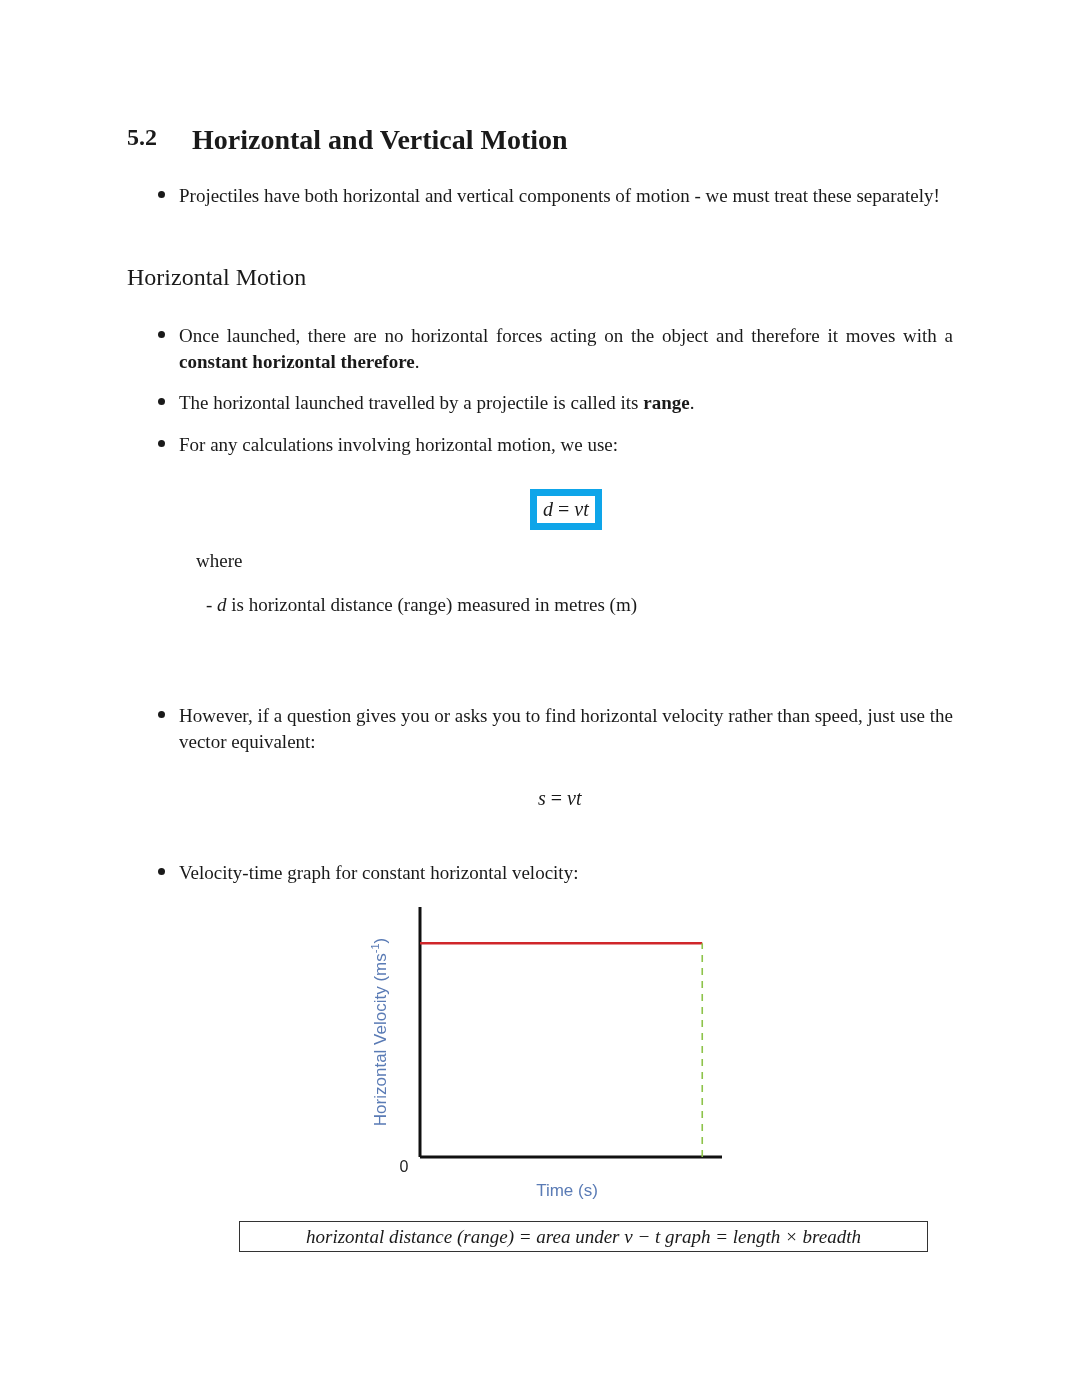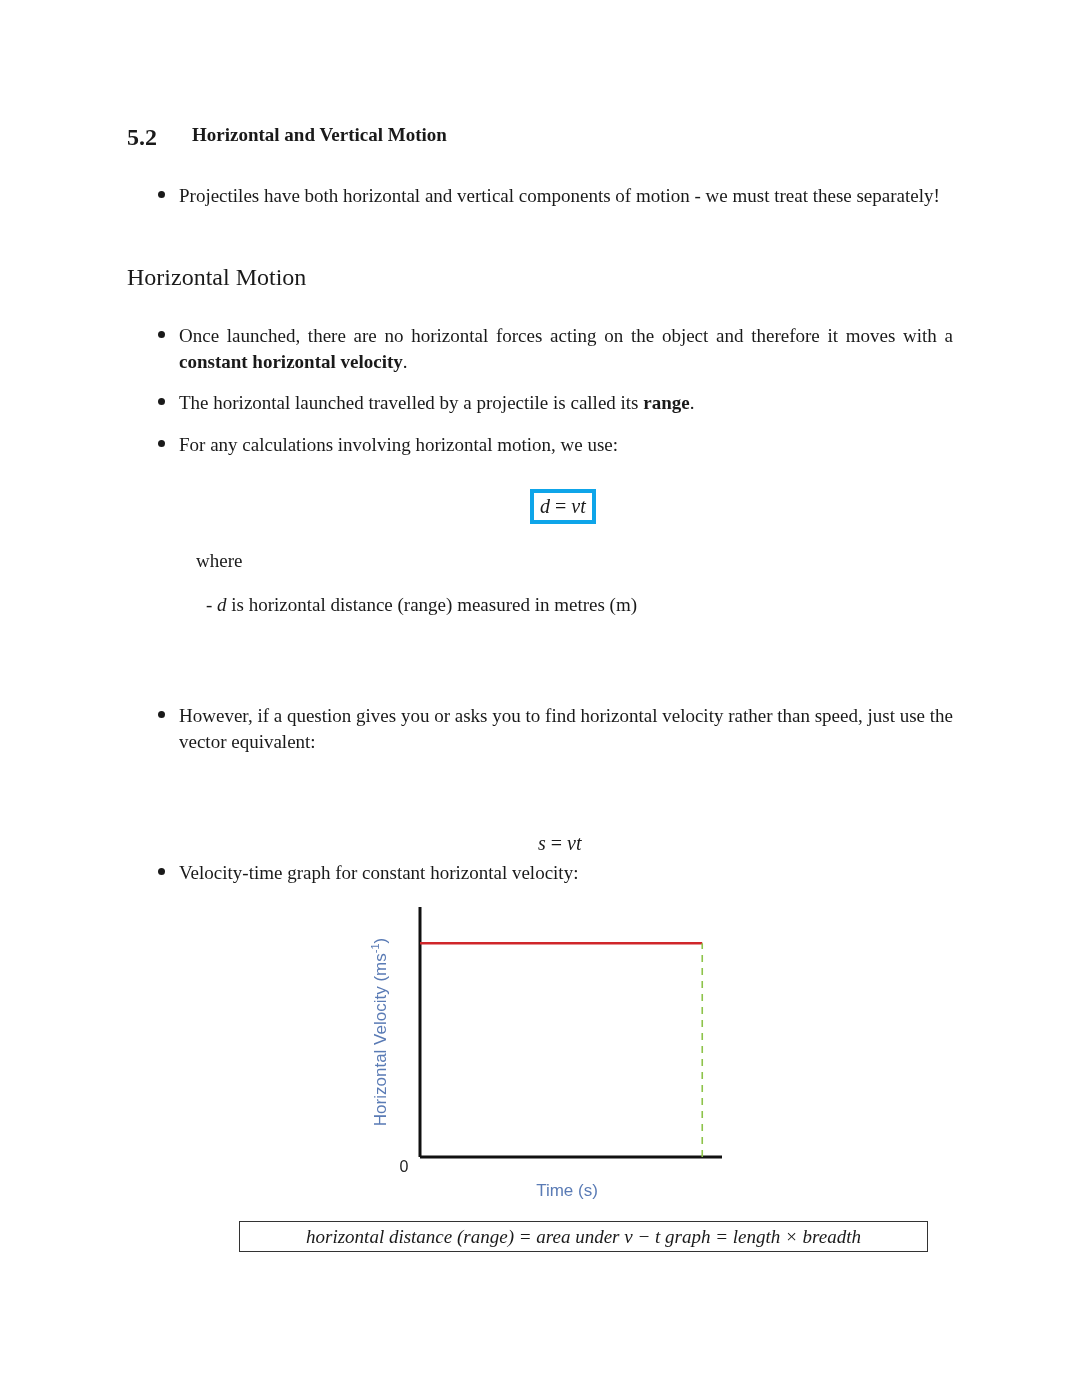--- a/index.html
+++ b/index.html
@@ -4,35 +4,35 @@
   <style>
     html, body { margin: 0; padding: 0; background: #ffffff; }
     body {
       width: 1080px; height: 1397px; position: relative; overflow: hidden;
       font-family: "DejaVu Serif", "Liberation Serif", serif;
       color: #1a1a1a;
     }
     .page { position: absolute; left: 0; top: 0; width: 1080px; height: 1207px; }
     .abs { position: absolute; white-space: nowrap; }
     .sec-num { left: 127px; top: 124px; font-size: 24px; font-weight: bold; font-family: "Liberation Serif", serif; }
-    .sec-title { left: 192px; top: 124px; font-size: 19px; font-weight: bold; font-family: "Liberation Serif", serif; }
+    .sec-title { left: 192px; top: 124px; font-size: 28px; font-weight: bold; font-family: "Liberation Serif", serif; }
     .subsec { left: 127px; top: 264px; font-size: 24px; font-family: "Liberation Serif", serif; }
     .body-text { font-family: "Liberation Serif", serif; font-size: 19px; line-height: 26px; }
     .bullet { position: absolute; left: 157px; width: 10px; height: 10px; }
     .bullet::before { content: ""; position: absolute; left: 1px; top: 0; width: 7px; height: 7px; border-radius: 50%; background: #1a1a1a; }
     .para { position: absolute; left: 179px; width: 774px; text-align: justify; text-align-last: left; white-space: normal; }
     b { font-weight: bold; }
     .boxed-eq {
       position: absolute; left: 530px; top: 489px; padding: 1px 6px 2px 6px;
-      border: 4px solid #0ea5e9; font-family: "Liberation Serif", serif; font-size: 20px; line-height: 24px;
+      border: 7px solid #0ea5e9; font-family: "Liberation Serif", serif; font-size: 20px; line-height: 24px;
     }
     .math-i { font-style: italic; }
     .where { left: 196px; top: 548px; }
     .dash-item { left: 206px; }
-    .eq-s { left: 538px; top: 787px; font-family: "Liberation Serif", serif; font-size: 20px; margin-top: 45px; }
+    .eq-s { left: 538px; top: 787px; font-family: "Liberation Serif", serif; font-size: 20px; }
     .chart { position: absolute; left: 350px; top: 900px; width: 400px; height: 310px; }
     .final-box {
       position: absolute; left: 220px; top: 1221px; width: 689px; height: 31px;
       border: 1px solid #333; box-sizing: border-box;
       font-family: "Liberation Serif", serif; font-style: italic; font-size: 19px;
       line-height: 29px; text-align: center; white-space: nowrap; margin-left: 19px;
     }
     sup { font-size: 12px; vertical-align: 7px; line-height: 0; }
   </style>
 </head>
@@ -43,21 +43,21 @@
   <div class="abs sec-num">5.2</div>
   <div class="abs sec-title">Horizontal and Vertical Motion</div>
 
   <div class="bullet" style="top:191px;"></div>
   <div class="para body-text" style="top:183px;">Projectiles have both horizontal and vertical components of motion - we must treat these separately!</div>
 
   <div class="abs subsec">Horizontal Motion</div>
 
   <div class="bullet" style="top:331px;"></div>
   <div class="para body-text" style="top:323px;">
-    <span>Once launched, there are no horizontal forces acting on the object and therefore it moves with a </span><b>constant horizontal velocity</b><span>.</span>
+    <span>Once launched, there are no horizontal forces acting on the object and therefore it moves with a </span><b>constant horizontal therefore</b><span>.</span>
   </div>
 
   <div class="bullet" style="top:398px;"></div>
   <div class="para body-text" style="top:390px;">
     <span>The horizontal launched travelled by a projectile is called its </span><b>range</b><span>.</span>
   </div>
 
   <div class="bullet" style="top:440px;"></div>
   <div class="para body-text" style="top:432px;">For any calculations involving horizontal motion, we use:</div>
 

